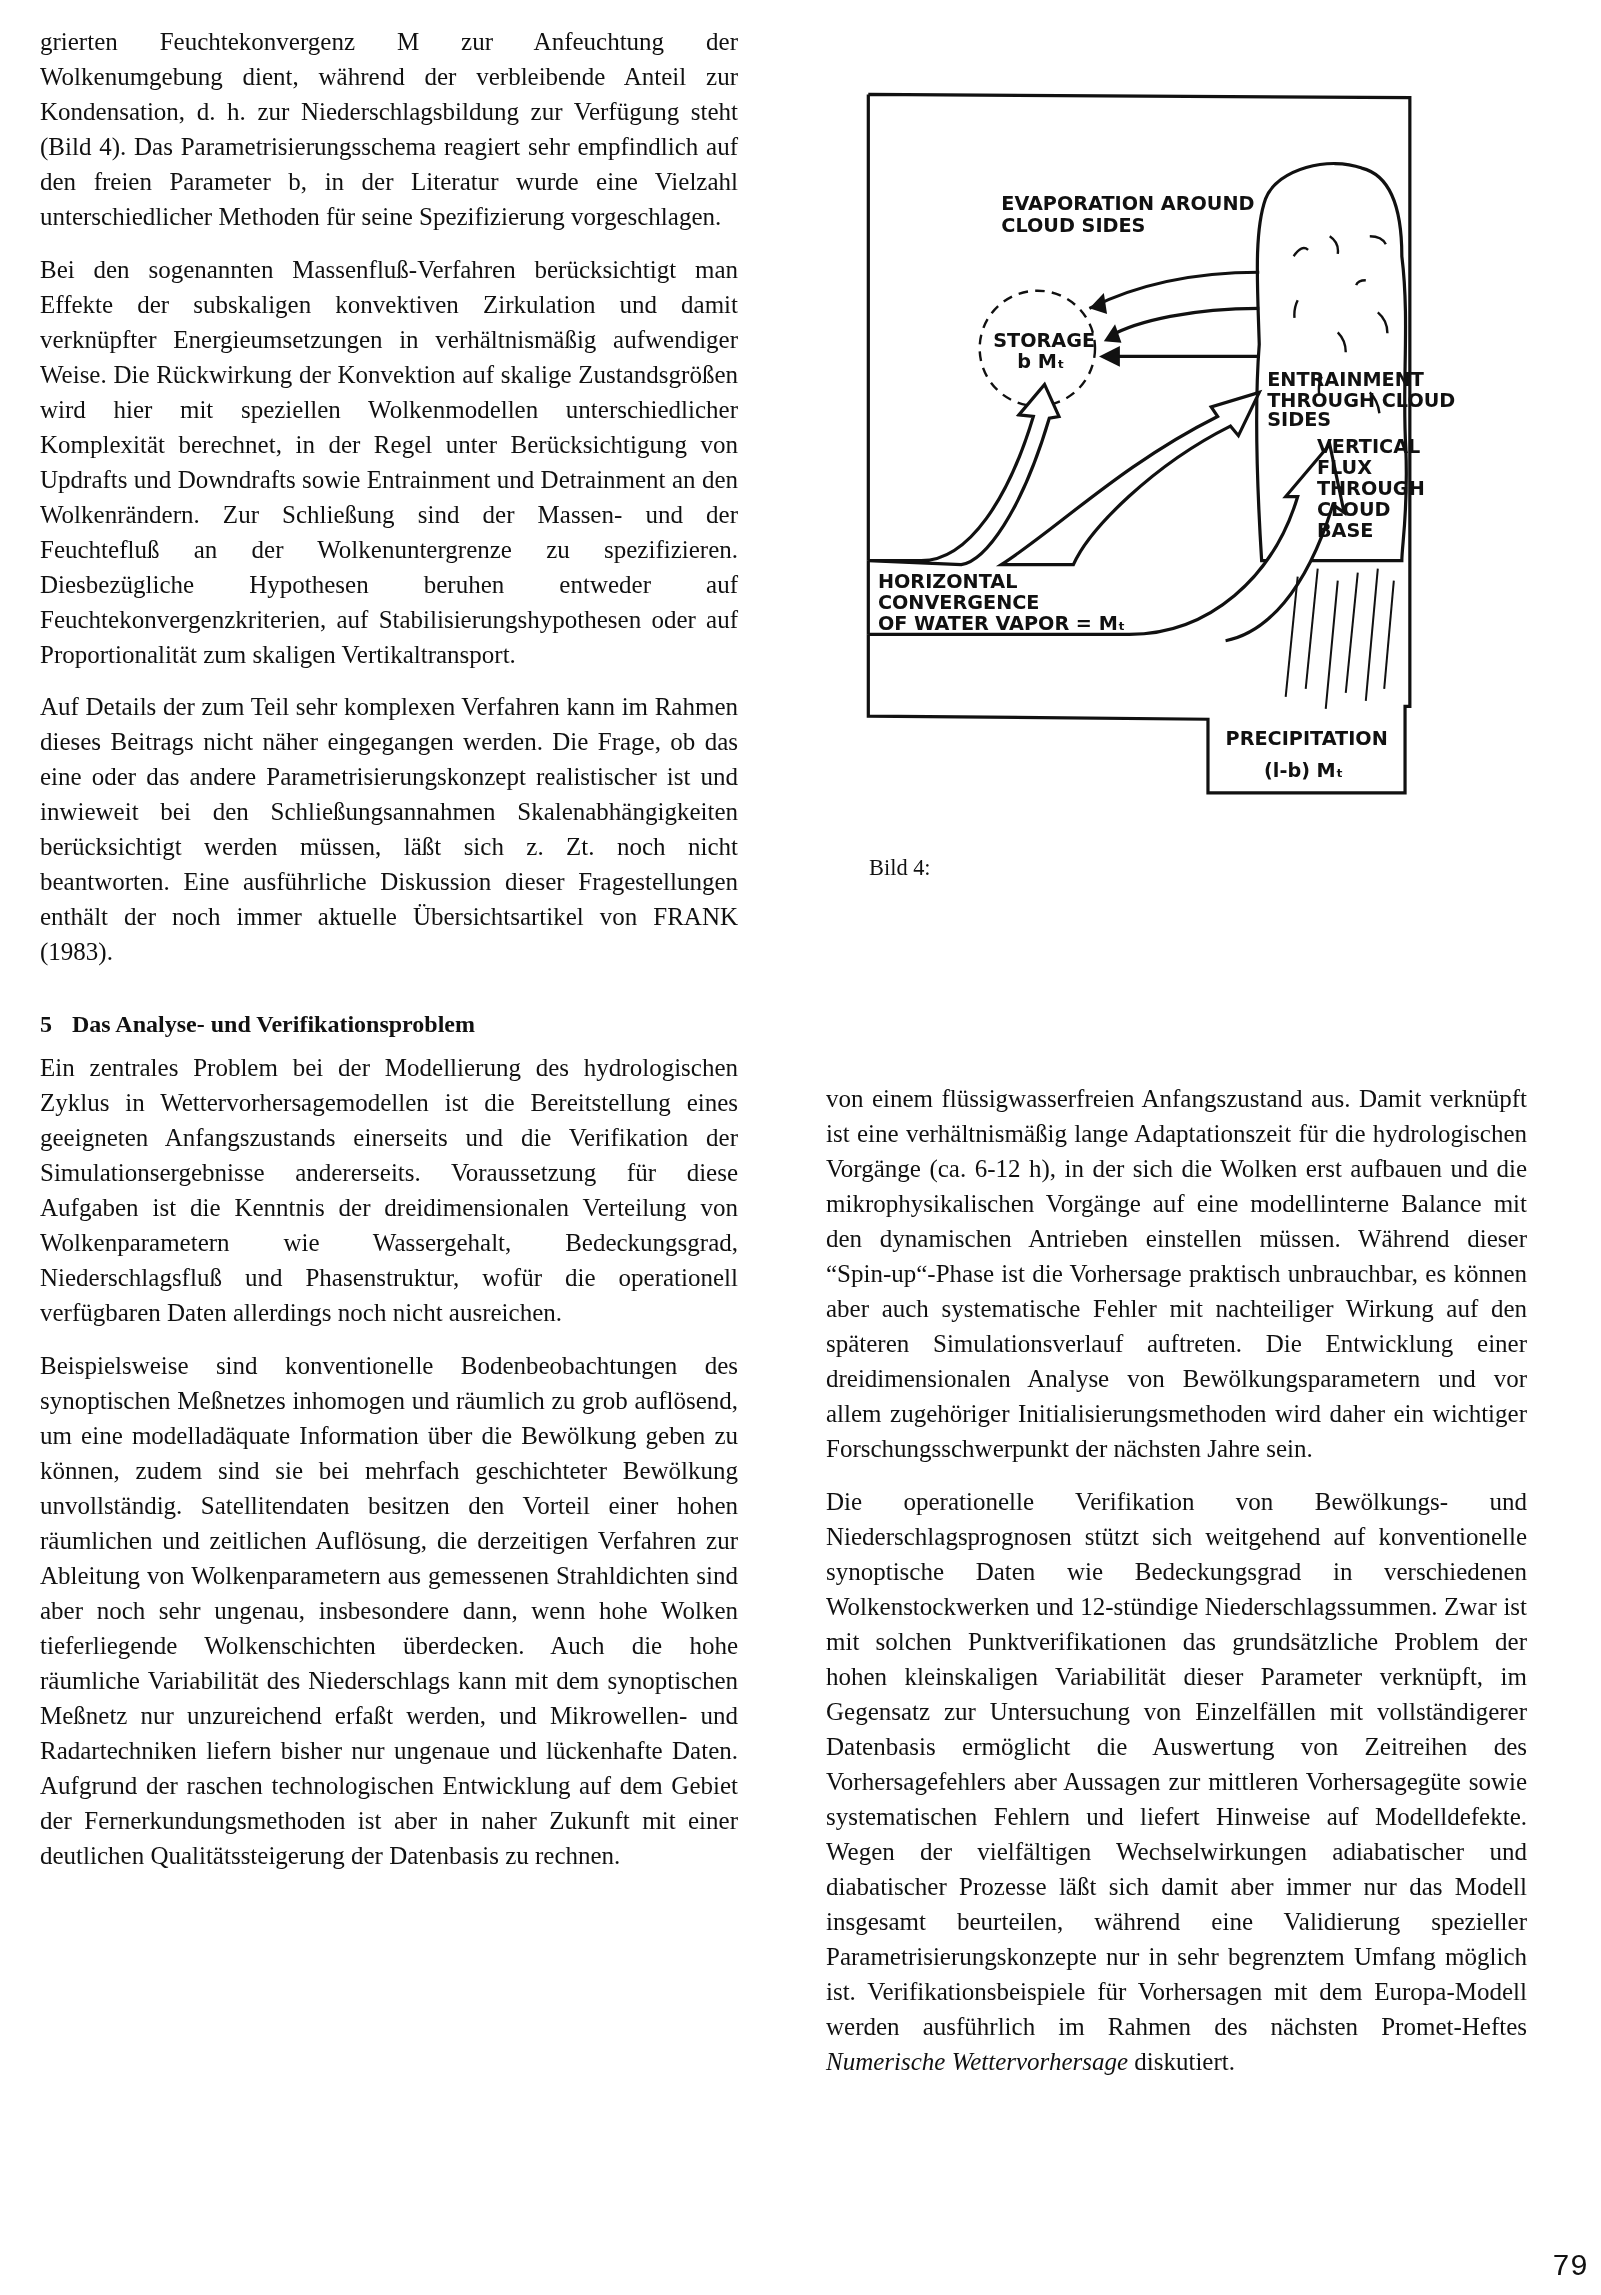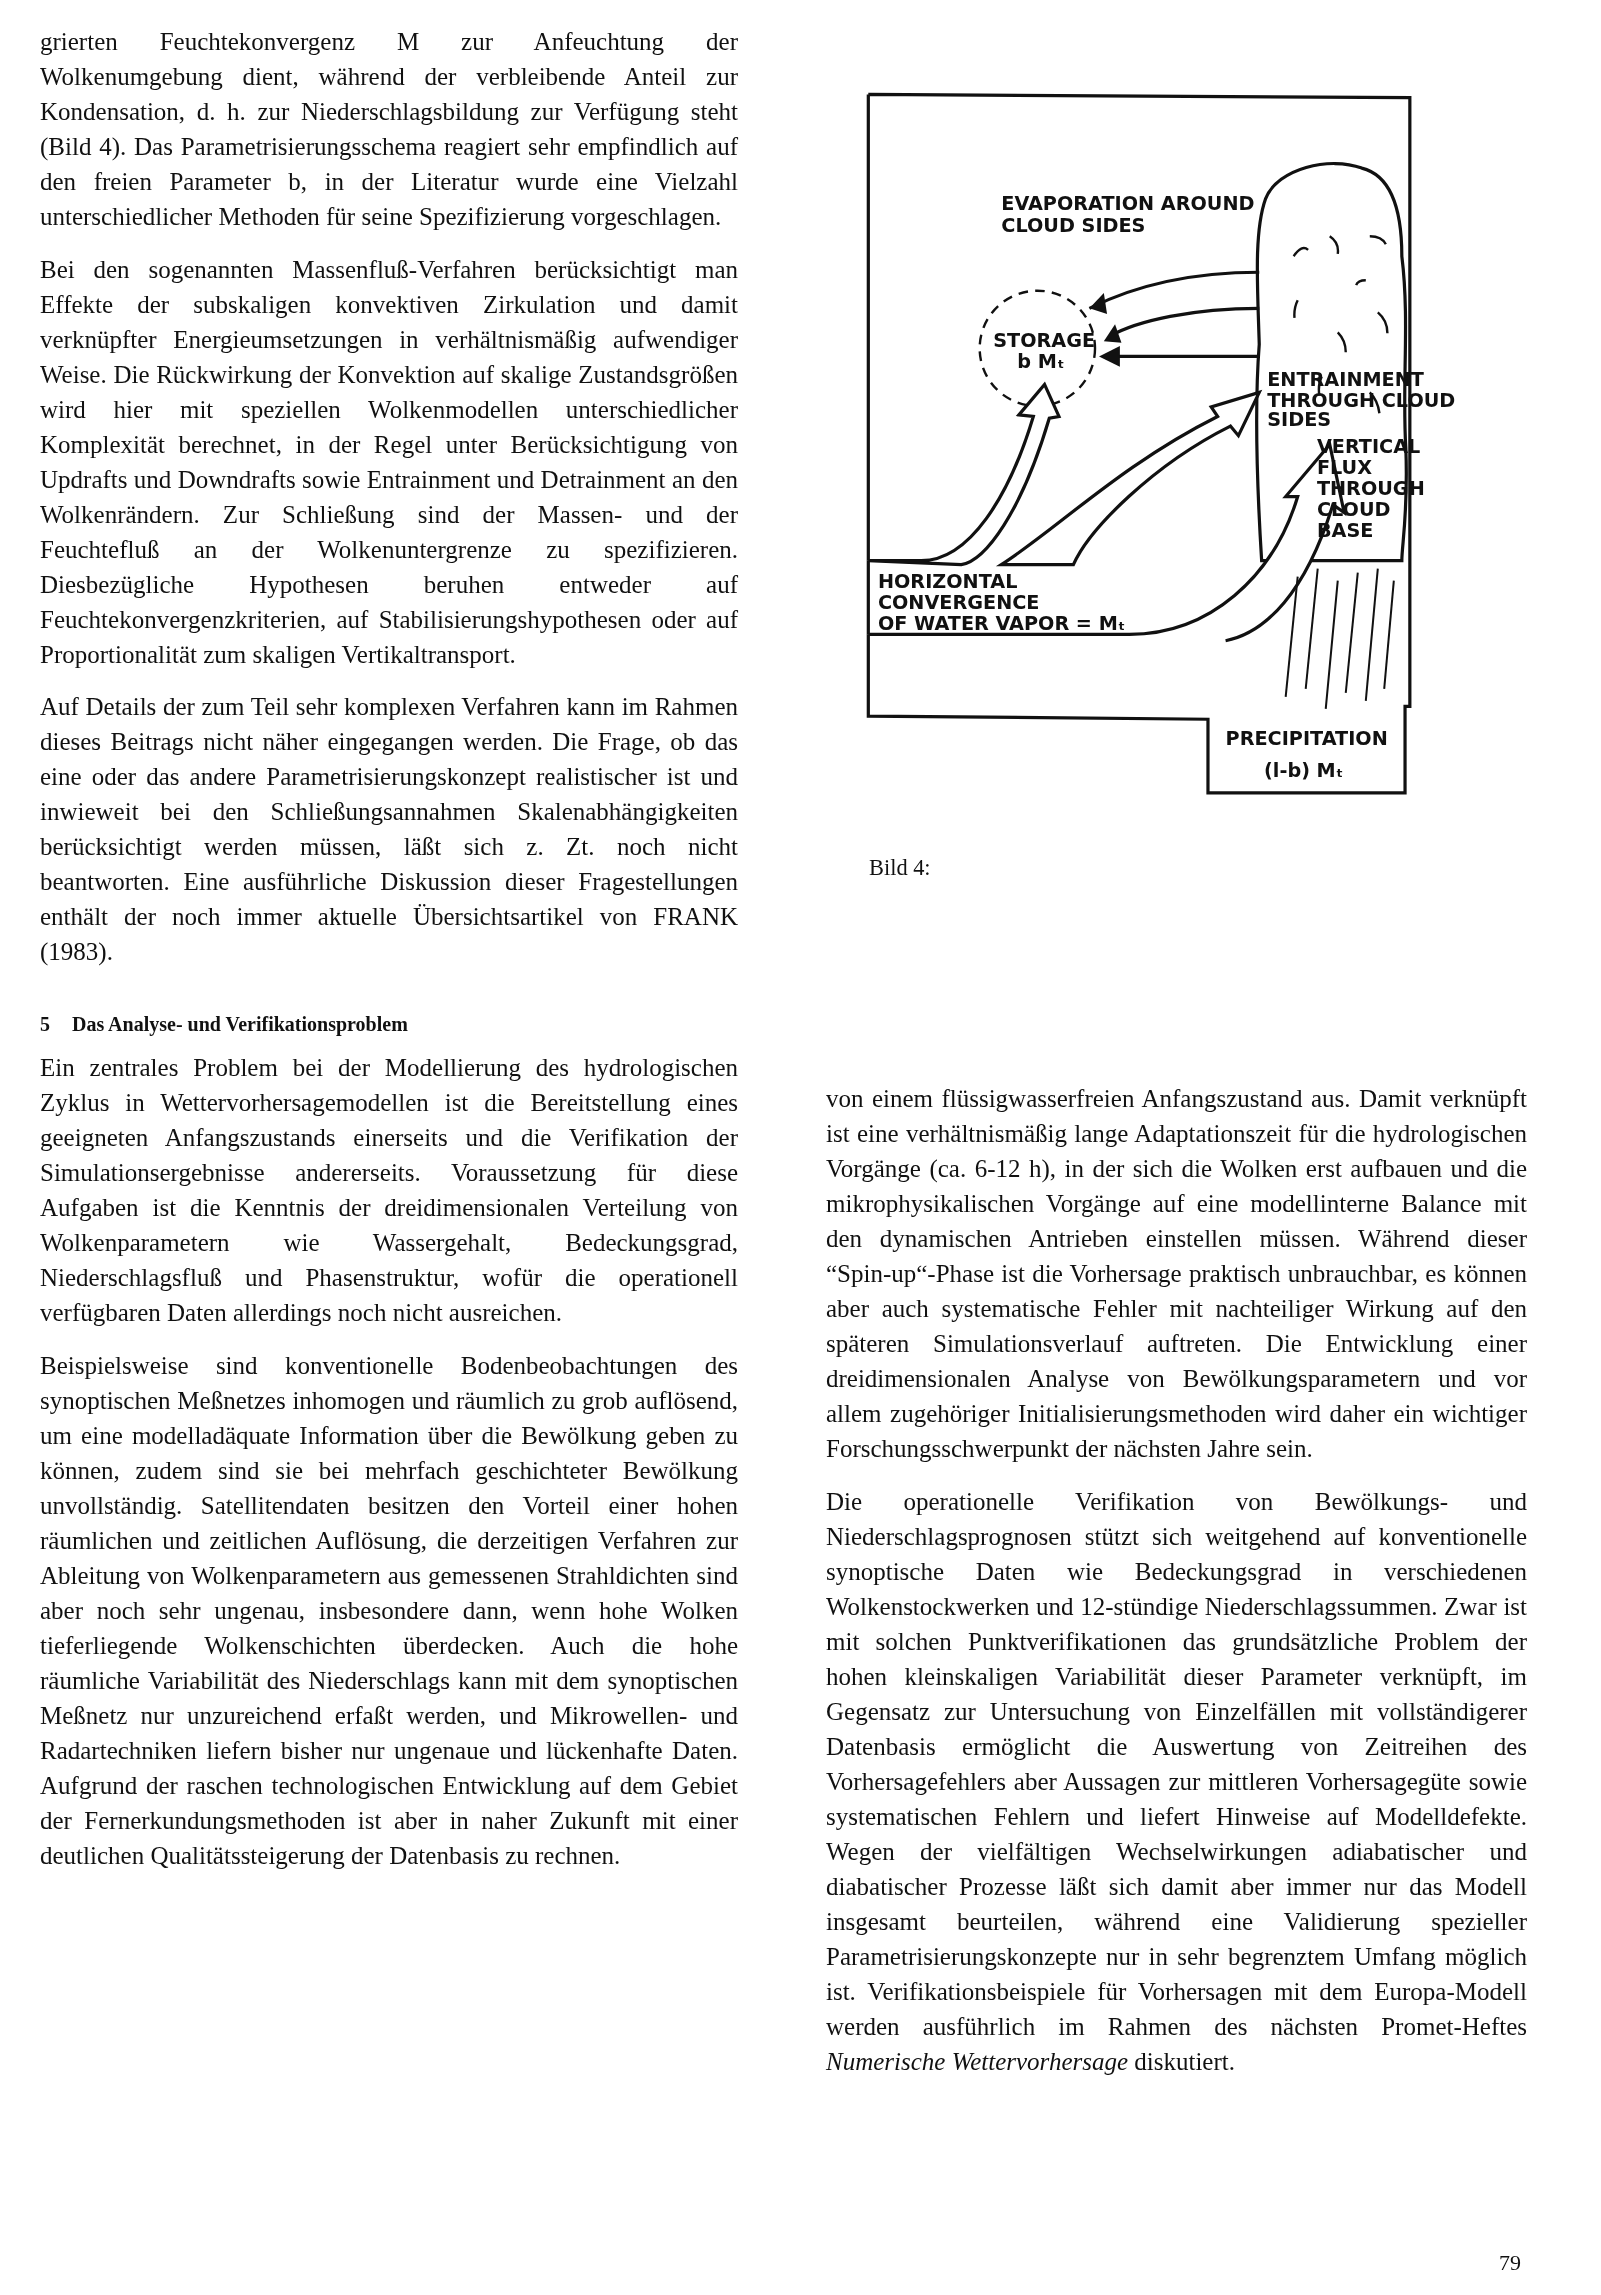--- a/index.html
+++ b/index.html
@@ -1,28 +1,28 @@
 <!DOCTYPE html>
 <html style="font-size:13px"><head>
 <meta charset="utf-8">
 <style>
   html, body { margin: 0; padding: 0; background: #ffffff; }
   body { width: 1601px; height: 2295px; position: relative; overflow: hidden; color: #111; }
   .col { position: absolute; font-family: "Liberation Serif", "DejaVu Serif", serif; font-size: 25px; line-height: 35px; text-align: justify; hyphens: manual; }
   .col p { margin: 0 0 17.6px 0; }
   #left-col { left: 40px; top: 24px; width: 698px; }
   #right-col { left: 826px; top: 1081px; width: 701px; }
-  .heading { font-weight: bold; font-size: 20px; margin: 38px 0 8px 0 !important; text-align: left; }
+  .heading { font-weight: bold; font-size: 24px; margin: 38px 0 8px 0 !important; text-align: left; }
   .heading .num { display: inline-block; width: 32px; }
   .caption { position: absolute; left: 825px; top: 852px; width: 705px; font-family: "Liberation Serif", serif; font-size: 22.4px; line-height: 32px; margin-left: 44px; }
   .caption .lbl { position: absolute; left: 0; top: 0; }
   .caption .txt { margin-left: 93px; text-align: justify; display: block; }
   #figure { position: absolute; left: 849px; top: 80px; width: 609px; height: 737px; }
   #figure svg text { font-family: "DejaVu Sans", sans-serif; font-size: 24px; font-weight: bold; fill: #111; }
-  .page-number { position: absolute; left: 1499px; top: 2250px; font-family: Liberation Serif, serif; font-size: 22px; }
+  .page-number { position: absolute; left: 1552px; top: 2250px; font-family: Liberation Mono, monospace; font-size: 30px; }
   em { font-style: italic; }
 </style>
 </head>
 <body>
 
 <div id="left-col" class="col">
   <p>grierten Feuchtekonvergenz M zur Anfeuchtung der Wolkenumgebung dient, während der verbleibende Anteil zur Kondensation, d. h. zur Niederschlagsbildung zur Verfügung steht (Bild 4). Das Parametrisierungsschema reagiert sehr empfindlich auf den freien Parameter b, in der Literatur wurde eine Vielzahl unterschiedlicher Methoden für seine Spezifizierung vorgeschlagen.</p>
   <p>Bei den sogenannten Massenfluß-Verfahren berücksichtigt man Effekte der subskaligen konvektiven Zirkulation und damit verknüpfter Energieumsetzungen in verhältnismäßig aufwendiger Weise. Die Rückwirkung der Konvektion auf skalige Zustandsgrößen wird hier mit speziellen Wolkenmodellen unterschiedlicher Komplexität berechnet, in der Regel unter Berücksichtigung von Updrafts und Downdrafts sowie Entrainment und Detrainment an den Wolkenrändern. Zur Schließung sind der Massen- und der Feuchtefluß an der Wolkenuntergrenze zu spezifizieren. Diesbezügliche Hypothesen beruhen entweder auf Feuchtekonvergenzkriterien, auf Stabilisierungshypothesen oder auf Proportionalität zum skaligen Vertikaltransport.</p>
   <p>Auf Details der zum Teil sehr komplexen Verfahren kann im Rahmen dieses Beitrags nicht näher eingegangen werden. Die Frage, ob das eine oder das andere Parametrisierungskonzept realistischer ist und inwieweit bei den Schließungsannahmen Skalenabhängigkeiten berücksichtigt werden müssen, läßt sich z. Zt. noch nicht beantworten. Eine ausführliche Diskussion dieser Fragestellungen enthält der noch immer aktuelle Übersichtsartikel von FRANK (1983).</p>
   <p class="heading"><span class="num">5</span><span>Das Analyse- und Verifikationsproblem</span></p>

